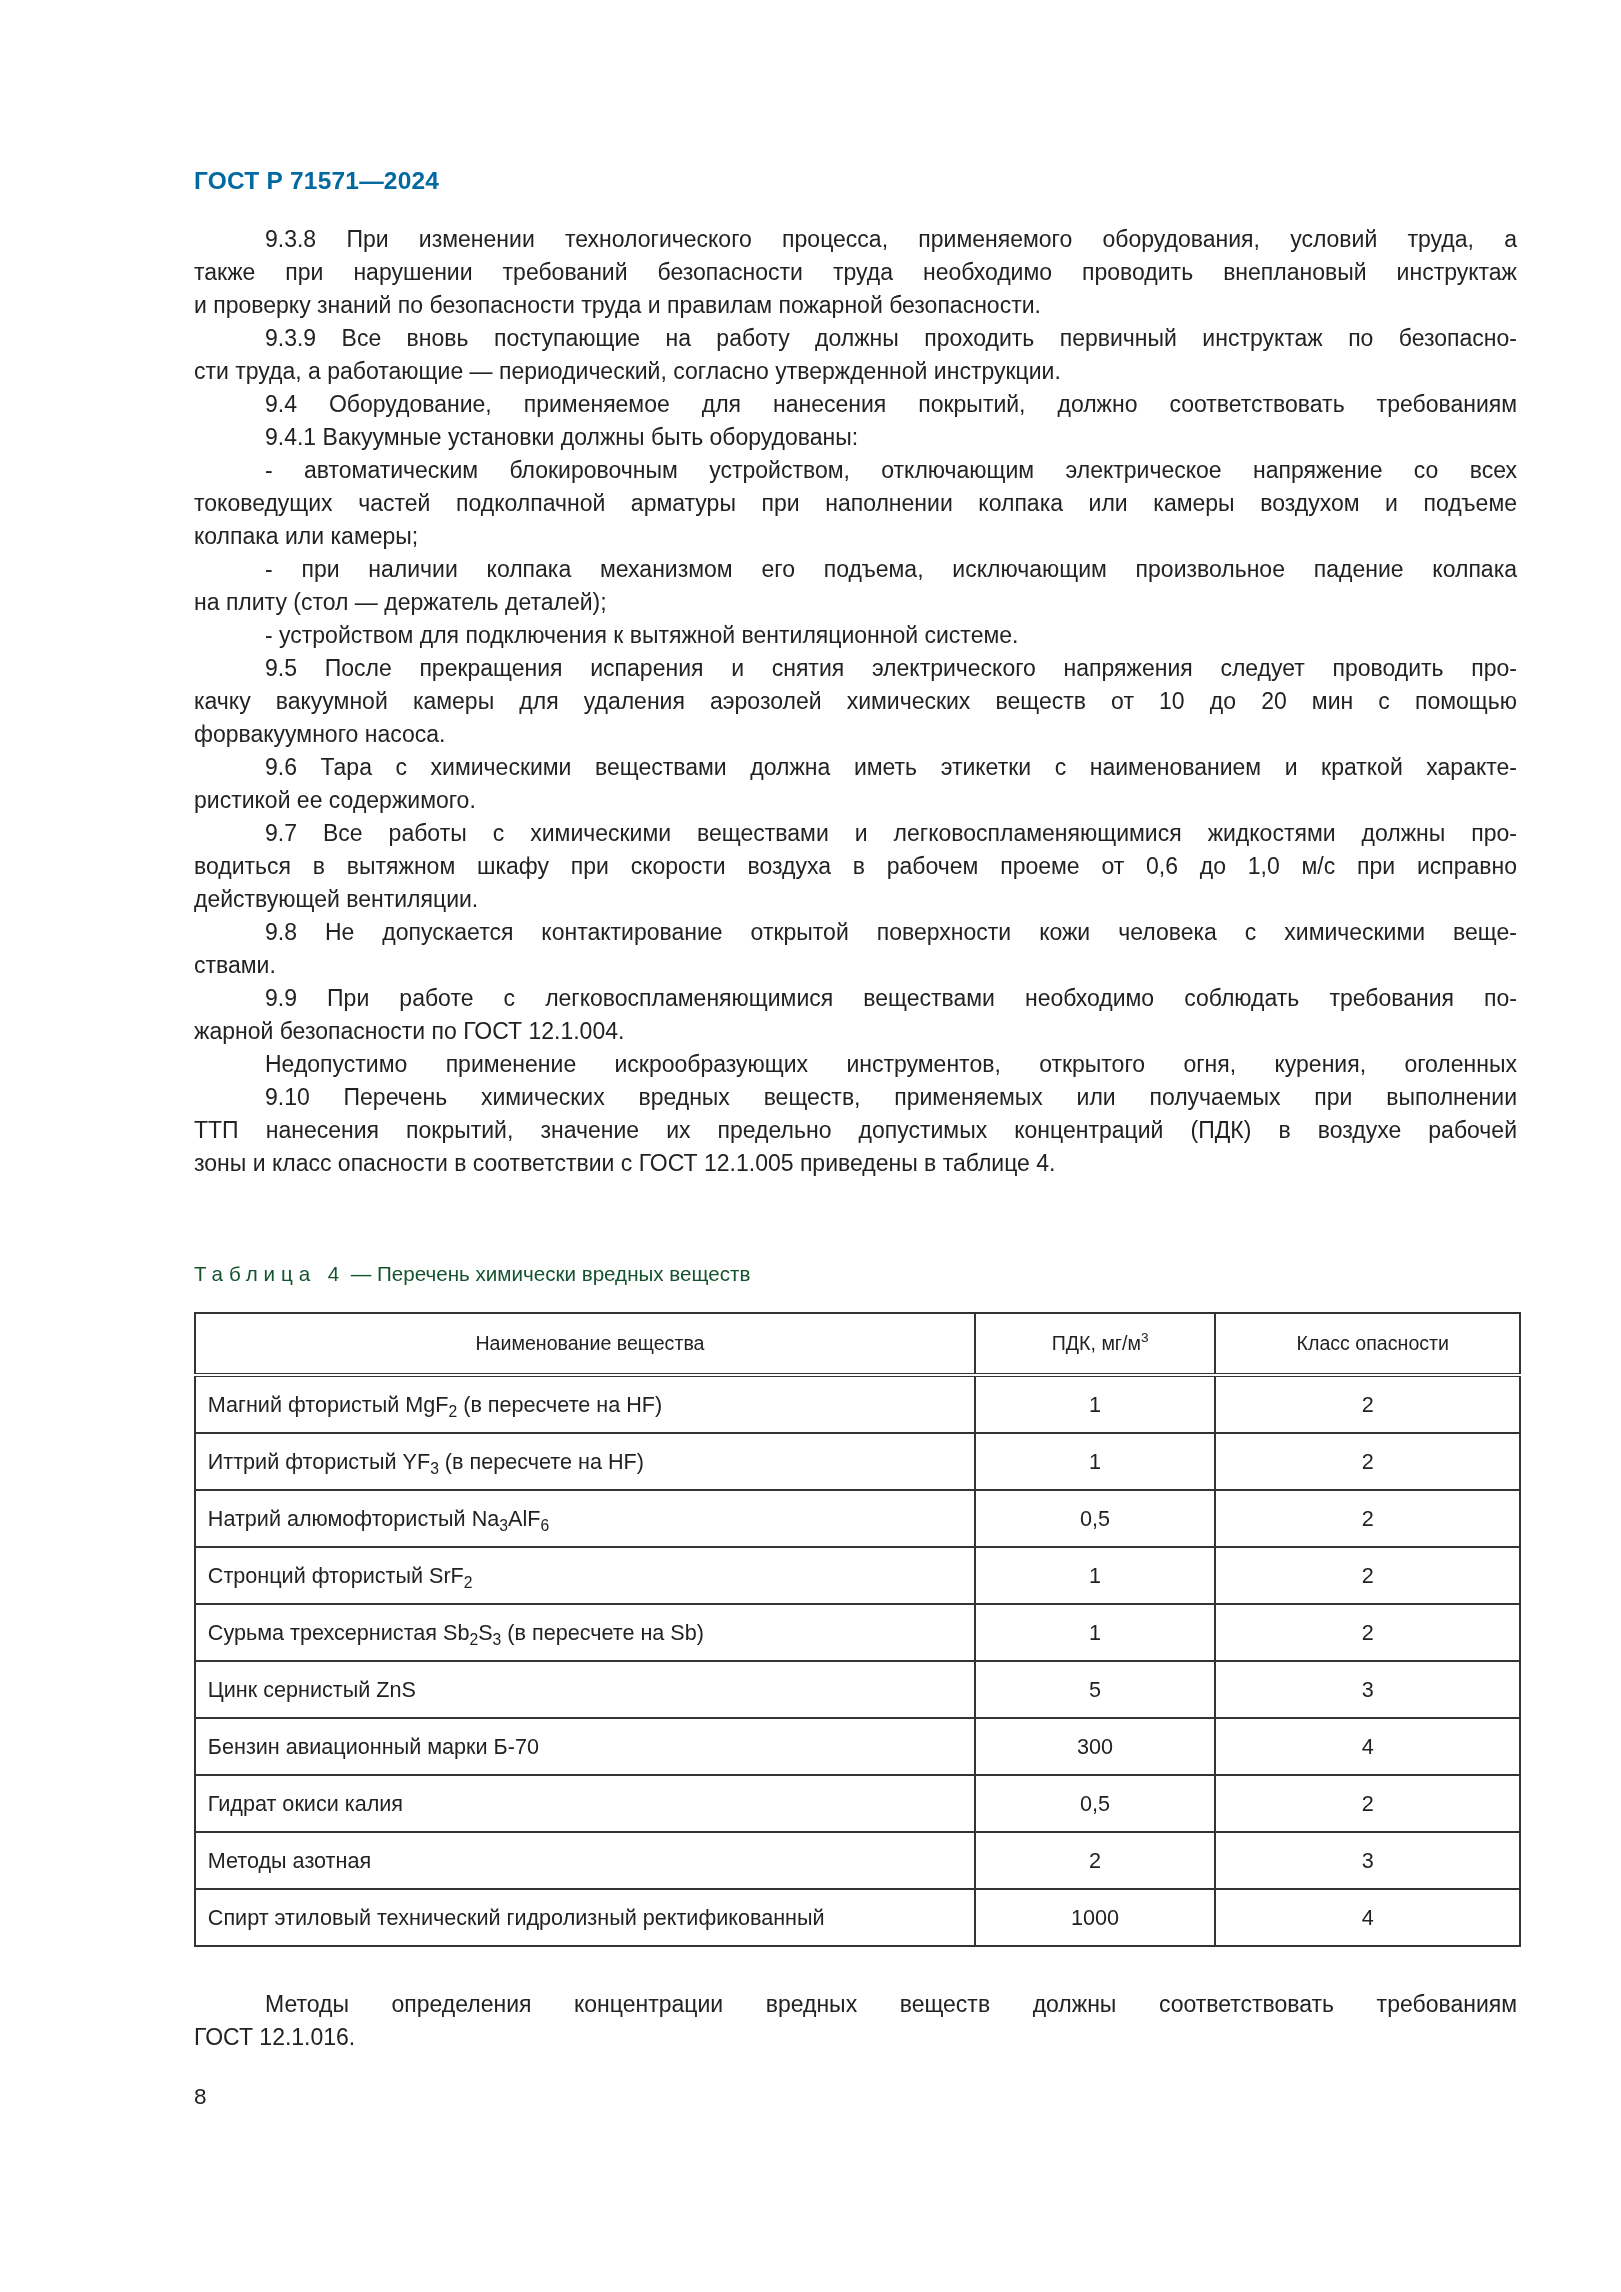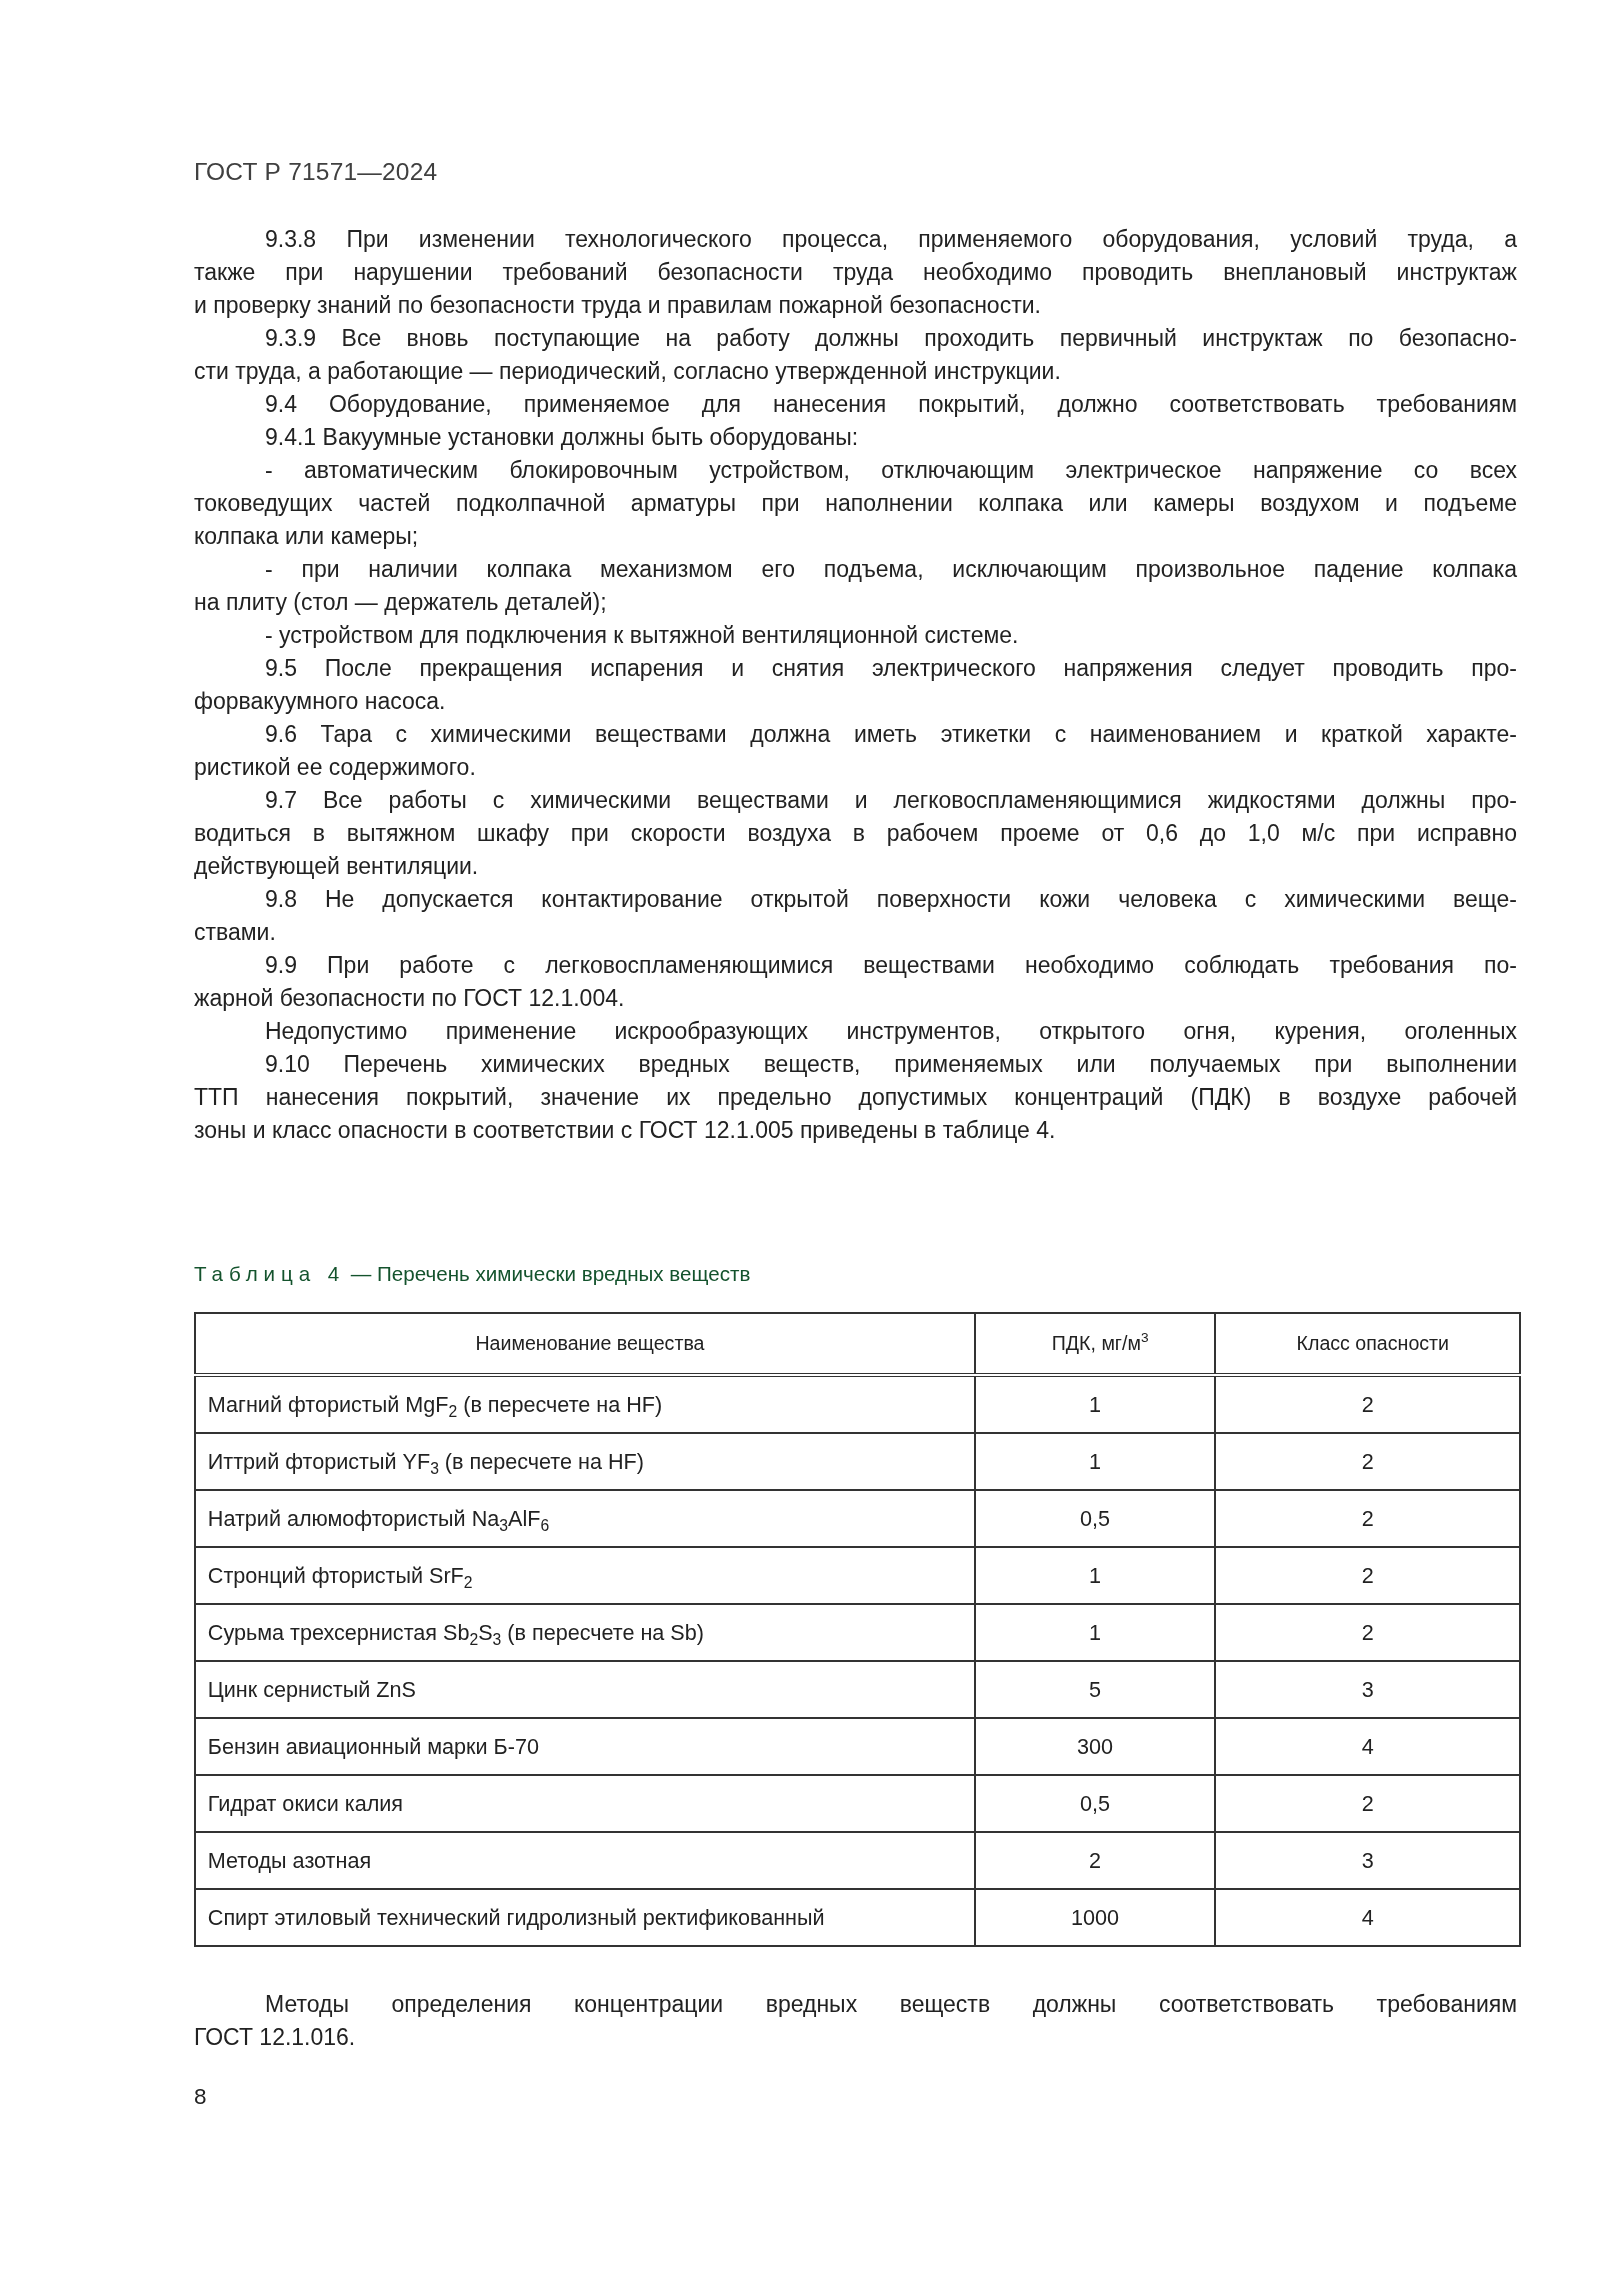--- a/index.html
+++ b/index.html
@@ -1,17 +1,17 @@
 <!DOCTYPE html>
 <html><head>
 <meta charset="utf-8">
 <style>
   html,body{margin:0;padding:0;background:#fff;}
   body{width:1621px;height:2293px;position:relative;overflow:hidden;font-family:"Liberation Sans",sans-serif;color:#222;}
-  .hdr{position:absolute;left:194px;top:158px;font-size:24.5px;font-weight:normal;color:#404040;letter-spacing:0.2px;}
+  .hdr{position:absolute;left:194px;top:167px;font-size:24.5px;font-weight:bold;color:#0369a1;letter-spacing:0.2px;}
   .body{position:absolute;left:194px;top:223px;width:1323px;}
   .ln{height:33px;line-height:33px;font-size:23px;white-space:nowrap;overflow:visible;}
   .j{text-align:justify;text-align-last:justify;}
   .ind{padding-left:71px;}
   .caption{position:absolute;left:194px;top:1262px;font-size:20.6px;color:#14532d;}
   .caption .sp{letter-spacing:5.9px;}
   table{position:absolute;left:194px;top:1312px;width:1327px;border-collapse:collapse;font-size:21.6px;color:#222;}
   td,th{border:2px solid #333;padding:0 11.8px;height:55px;font-weight:normal;}
   th{height:59px;font-size:19.6px;padding-left:22px;}
   thead tr th{border-bottom:4.9px double #333;}
@@ -35,20 +35,21 @@
     <div class="ln">сти труда, а работающие — периодический, согласно утвержденной инструкции.</div>
     <div class="ln j ind">9.4  Оборудование, применяемое для нанесения покрытий, должно соответствовать требованиям</div>
     <div class="ln ind">9.4.1  Вакуумные установки должны быть оборудованы:</div>
     <div class="ln j ind">-  автоматическим блокировочным устройством, отключающим электрическое напряжение со всех</div>
     <div class="ln j">токоведущих частей подколпачной арматуры при наполнении колпака или камеры воздухом и подъеме</div>
     <div class="ln">колпака или камеры;</div>
     <div class="ln j ind">-  при наличии колпака механизмом его подъема, исключающим произвольное падение колпака</div>
     <div class="ln">на плиту (стол — держатель деталей);</div>
     <div class="ln ind">-  устройством для подключения к вытяжной вентиляционной системе.</div>
     <div class="ln j ind">9.5  После прекращения испарения и снятия электрического напряжения следует проводить про-</div>
+    <div class="ln j">качку вакуумной камеры для удаления аэрозолей химических веществ от 10 до 20 мин с помощью</div>
     <div class="ln">форвакуумного насоса.</div>
     <div class="ln j ind">9.6  Тара с химическими веществами должна иметь этикетки с наименованием и краткой характе-</div>
     <div class="ln">ристикой ее содержимого.</div>
     <div class="ln j ind">9.7  Все работы с химическими веществами и легковоспламеняющимися жидкостями должны про-</div>
     <div class="ln j">водиться в вытяжном шкафу при скорости воздуха в рабочем проеме от 0,6 до 1,0 м/с при исправно</div>
     <div class="ln">действующей вентиляции.</div>
     <div class="ln j ind">9.8  Не допускается контактирование открытой поверхности кожи человека с химическими веще-</div>
     <div class="ln">ствами.</div>
     <div class="ln j ind">9.9  При работе с легковоспламеняющимися веществами необходимо соблюдать требования по-</div>
     <div class="ln">жарной безопасности по ГОСТ 12.1.004.</div>

